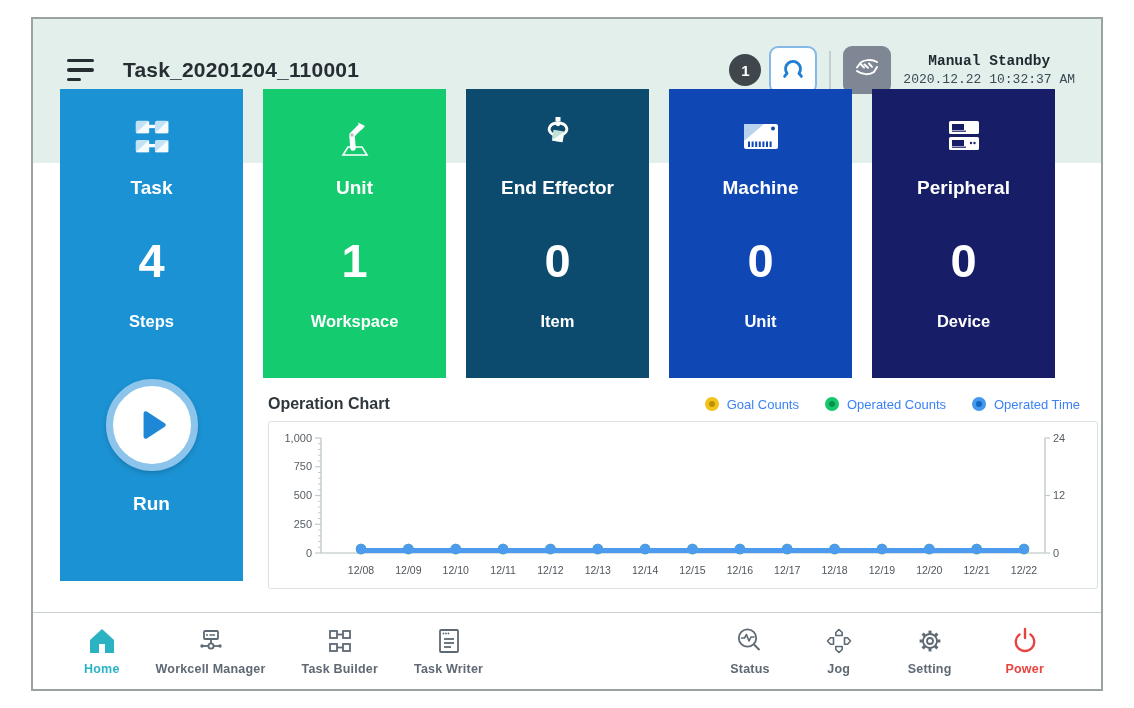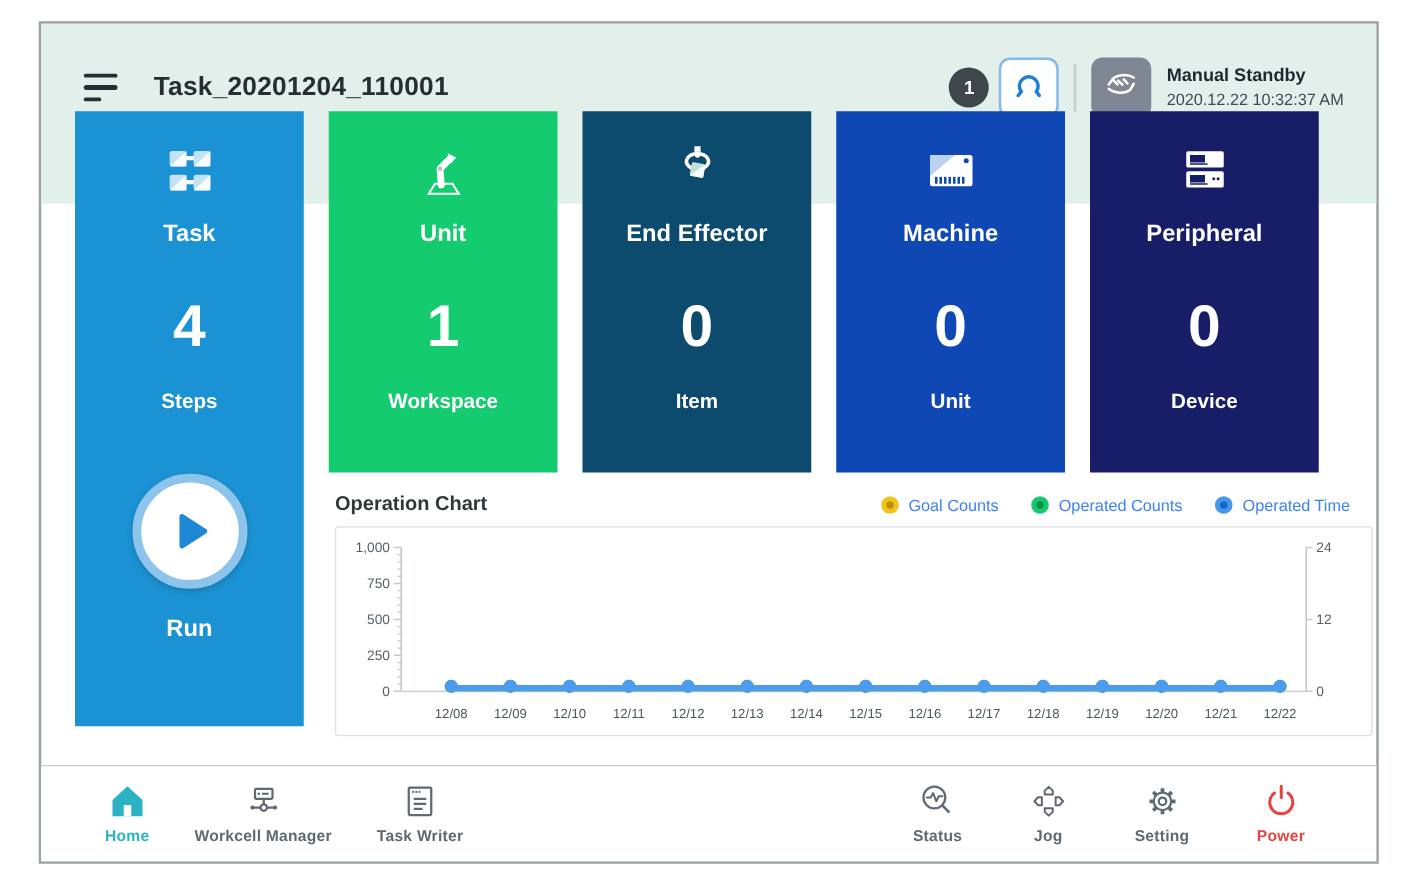--- a/index.html
+++ b/index.html
@@ -4,37 +4,37 @@
 <style>
   * { margin:0; padding:0; box-sizing:border-box; }
   html,body { width:1134px; height:708px; background:#ffffff; overflow:hidden;
               font-family:"Liberation Sans","DejaVu Sans",sans-serif; }
   .frame { position:absolute; left:31px; top:17px; width:1072px; height:674px;
            border:2px solid #9aa2a2; background:#ffffff; }
 
   
   .header { position:absolute; left:0; top:0; right:0; height:144px; background:#e2efeb; }
   .header-row { position:absolute; left:34px; right:26px; top:26px; height:50px;
-                display:flex; align-items:center; }
+                display:flex; align-items:center;text-align:center; }
   .hamburger { width:30px; height:24px; display:flex; flex-direction:column;
                justify-content:space-between; cursor:pointer; padding:1px 0; }
   .hamburger span { display:block; height:3.2px; background:#272e33; border-radius:2px; }
   .hamburger span:nth-child(1){ width:27px; }
   .hamburger span:nth-child(2){ width:27px; }
   .hamburger span:nth-child(3){ width:14px; }
   .page-title { margin-left:26px; font-size:21px; font-weight:bold; color:#272e33; letter-spacing:.2px; }
   .header-right { margin-left:auto; display:flex; align-items:center; }
   .badge { width:32px; height:32px; border-radius:50%; background:#3f474c; color:#fff;
            font-size:15px; font-weight:bold; display:flex; align-items:center; justify-content:center; }
   .tool-btn { width:48px; height:48px; margin-left:8px; border:2px solid #86b9e8; border-radius:9px;
               background:#fdfefe; display:flex; align-items:center; justify-content:center; cursor:pointer; }
   .vdiv { width:2px; height:38px; background:#c3cfcd; margin:0 12px; }
   .mode-tile { width:48px; height:48px; border-radius:9px; background:#7e8793;
                display:flex; align-items:center; justify-content:center; cursor:pointer; }
-  .mode-text { margin-left:12px; line-height:1.25; }
+  .mode-text { margin-left:12px; line-height:1.25;font-family:Liberation Mono, monospace; }
   .mode-title { font-size:14.5px; font-weight:bold; color:#1f2830; }
   .mode-time  { font-size:13px; color:#3d4a55; margin-top:2px; }
 
   
   .cards { position:absolute; left:27px; top:70px; display:grid;
            grid-template-columns:repeat(5,183px); column-gap:20px; align-items:start; }
   .card { height:289px; color:#fff; display:flex; flex-direction:column; align-items:center;
           padding-top:22px; cursor:pointer; }
   .card.tall { height:492px; }
   .card-icon { height:52px; display:flex; align-items:center; justify-content:center; }
@@ -365,20 +365,33 @@
           </g>
           <circle cx="11" cy="9" r="1" fill="currentColor"></circle>
           <line x1="13.5" y1="9" x2="19" y2="9" stroke="currentColor" stroke-width="1.5"></line>
           <circle cx="6" cy="20" r="1.7" fill="currentColor"></circle>
           <circle cx="24" cy="20" r="1.7" fill="currentColor"></circle>
         </svg>
         <span class="nav-label">Workcell Manager</span>
       </div>
       <div class="nav-item">
         <svg width="30" height="30" viewBox="0 0 30 30">
+          <g fill="none" stroke="currentColor" stroke-width="1.8">
+            <rect x="5" y="5" width="7" height="7"></rect>
+            <rect x="18" y="5" width="7" height="7"></rect>
+            <rect x="5" y="18" width="7" height="7"></rect>
+            <rect x="18" y="18" width="7" height="7"></rect>
+            <line x1="12" y1="8.5" x2="18" y2="8.5"></line>
+            <line x1="12" y1="21.5" x2="18" y2="21.5"></line>
+          </g>
+        </svg>
+        <span class="nav-label">Task Builder</span>
+      </div>
+      <div class="nav-item">
+        <svg width="30" height="30" viewBox="0 0 30 30">
           <rect x="6" y="4" width="18" height="22" rx="1" fill="none" stroke="currentColor" stroke-width="1.8"></rect>
           <circle cx="9.5" cy="7.5" r="0.9" fill="currentColor"></circle>
           <circle cx="12" cy="7.5" r="0.9" fill="currentColor"></circle>
           <circle cx="14.5" cy="7.5" r="0.9" fill="currentColor"></circle>
           <g stroke="currentColor" stroke-width="1.8">
             <line x1="10" y1="13" x2="20" y2="13"></line>
             <line x1="10" y1="17" x2="20" y2="17"></line>
             <line x1="10" y1="21" x2="17" y2="21"></line>
           </g>
         </svg>

